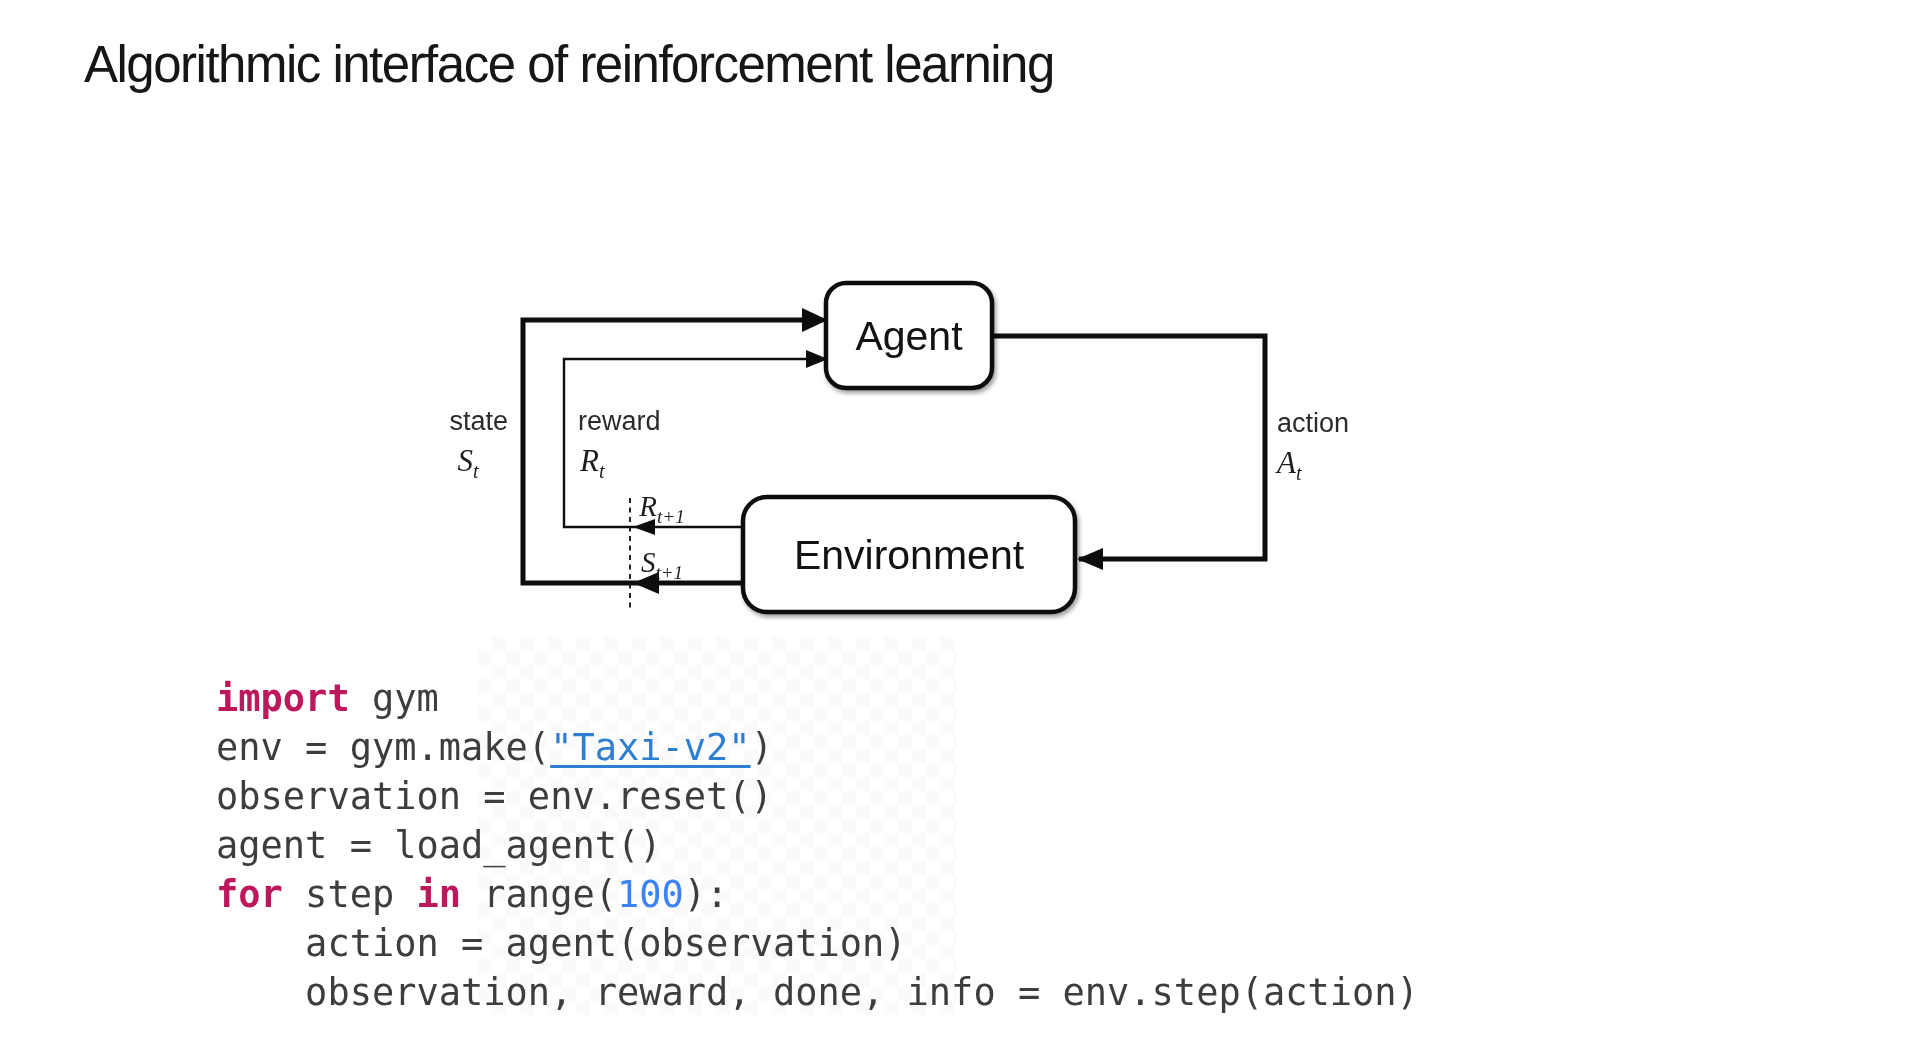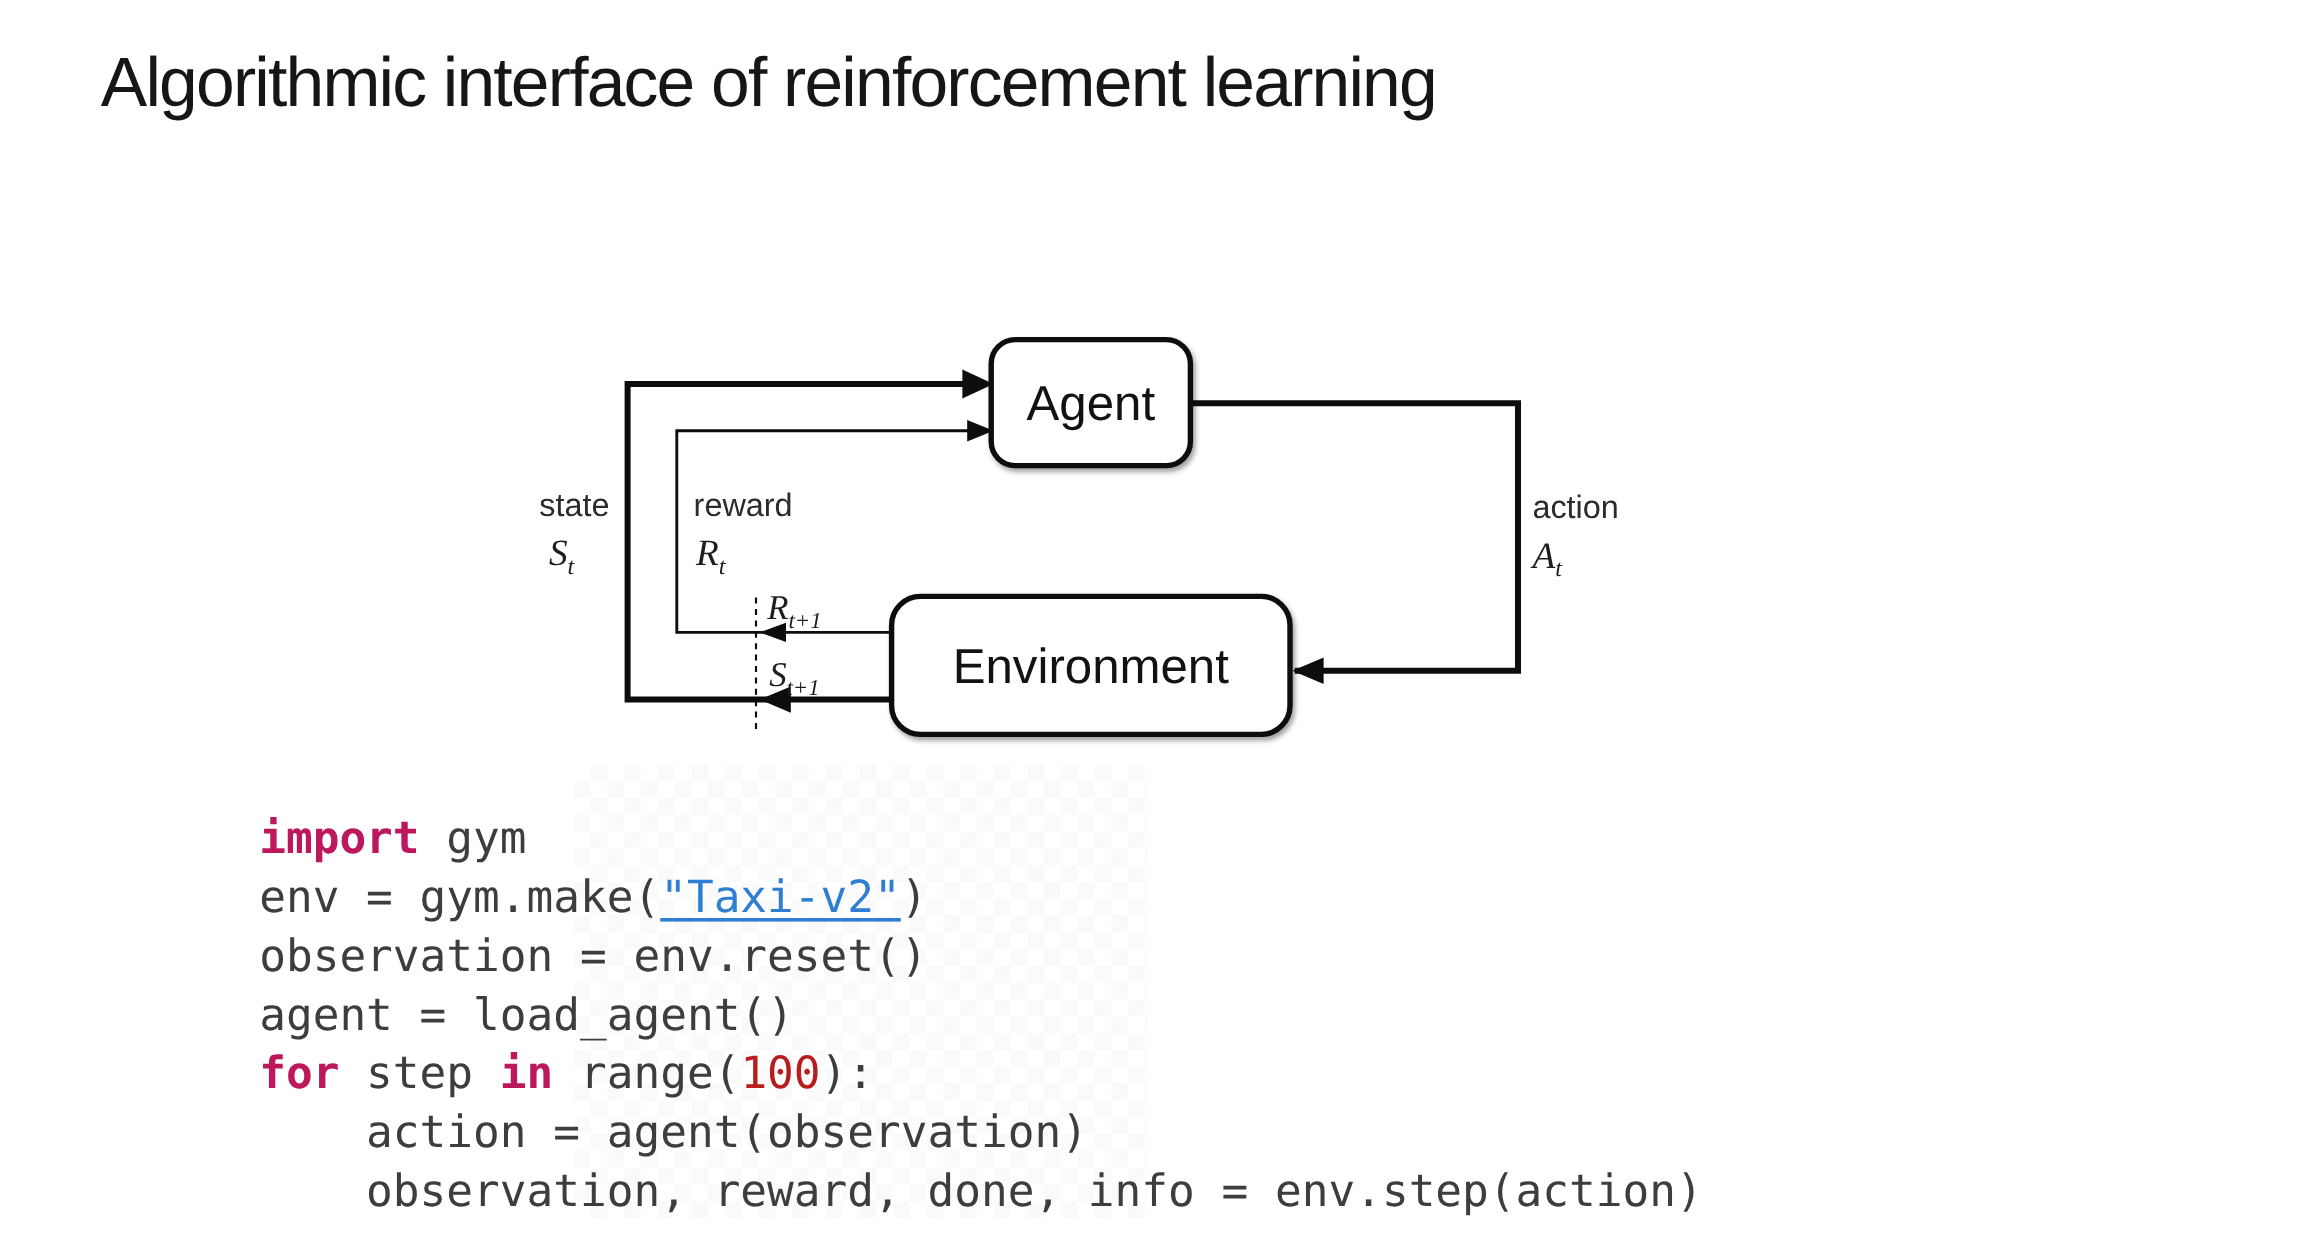--- a/index.html
+++ b/index.html
@@ -1,18 +1,18 @@
 <!DOCTYPE html>
 <html><head>
 <meta charset="utf-8">
 <style>
   html,body{margin:0;padding:0;background:#ffffff;}
   .slide{position:relative;width:1920px;height:1048px;background:#ffffff;overflow:hidden;
          font-family:"Liberation Sans",sans-serif;}
-  .title{position:absolute;left:84px;top:36px;font-size:58px;line-height:1.15;
+  .title{position:absolute;left:84px;top:36px;font-size:51px;line-height:1.15;
          font-weight:400;letter-spacing:-1.5px;color:#161616;white-space:nowrap;}
   
   .checker{position:absolute;left:478px;top:637px;width:478px;height:378px;
     background-image:
       linear-gradient(45deg,#f6f6f6 25%,transparent 25%,transparent 75%,#f6f6f6 75%),
       linear-gradient(45deg,#f6f6f6 25%,transparent 25%,transparent 75%,#f6f6f6 75%);
     background-size:28px 28px;background-position:0 0,14px 14px;opacity:.55;}
   .diagram{position:absolute;left:340px;top:240px;}
   .box{fill:#ffffff;stroke:#0d0d0d;stroke-width:4.5px;
        filter:drop-shadow(2.5px 3px 2px rgba(0,0,0,0.38));}
@@ -26,21 +26,21 @@
   text.math{font-family:"Liberation Serif","DejaVu Serif",serif;font-style:italic;
             font-size:31px;fill:#1d1d1d;}
   text.mathsmall{font-family:"Liberation Serif","DejaVu Serif",serif;font-style:italic;
             font-size:29px;fill:#1d1d1d;}
   tspan.sub{font-size:20px;}
   tspan.subsmall{font-size:19px;}
   .code{position:absolute;left:216px;top:674px;
         font-family:"DejaVu Sans Mono","Liberation Mono",monospace;
         font-size:37px;line-height:49px;color:#3d3d3d;white-space:pre;}
   .code .kw{font-weight:bold;color:#be185d;}
-  .code .num{color:#b91c1c;text-align:right;}
+  .code .num{color:#3b82f6;text-align:right;}
   .code .link{color:#2e7fd2;text-decoration:underline;text-decoration-thickness:2.5px;
               text-underline-offset:5px;cursor:pointer;}
 </style>
 </head>
 <body>
 
 <div class="slide">
 
   <div class="title">Algorithmic interface of reinforcement learning</div>
 

